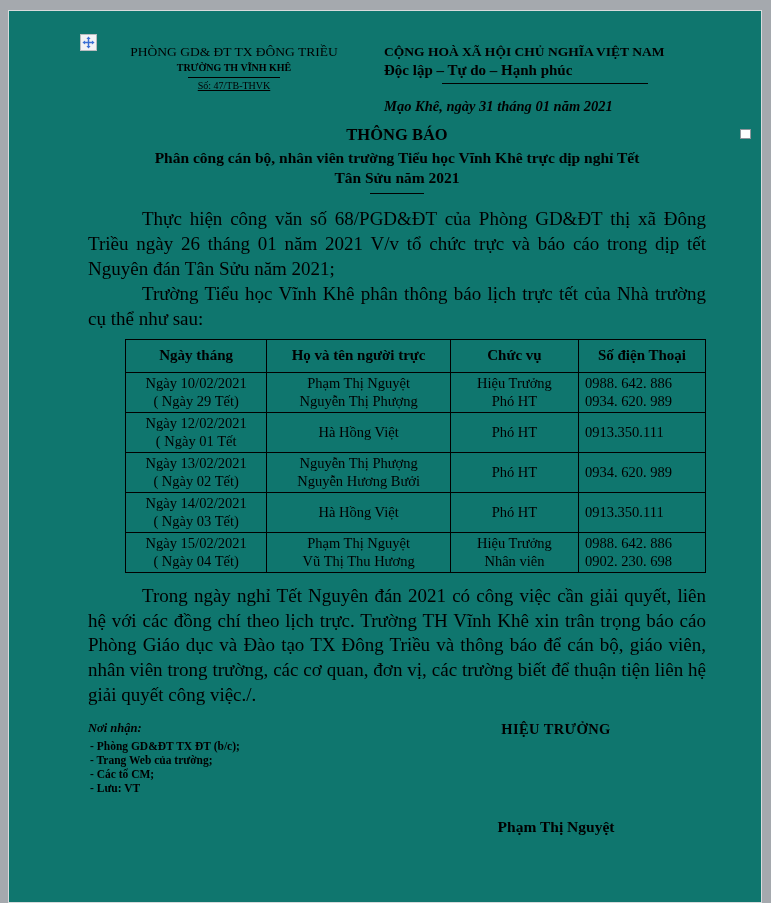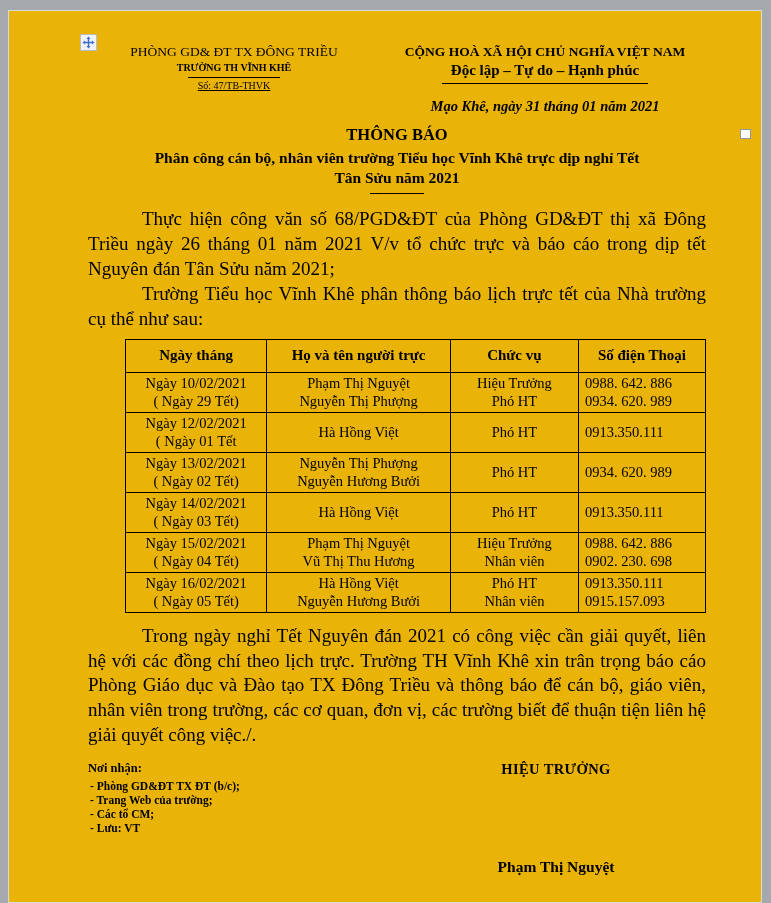--- a/index.html
+++ b/index.html
@@ -7,21 +7,21 @@
   body {
     background:#a5a9ae;
     font-family:"Liberation Serif", serif;
     color:#000;
     position:relative;
     overflow:hidden;
   }
   .paper {
     position:absolute; left:8px; top:10px;
     width:754px; height:893px;
-    background:#eab308;
+    background:#0f766e;
     box-shadow:inset 0 0 0 1px #d8dadc;
   }
   .content { padding:22px 56px 0 80px; position:relative; }
 
   
   .move-handle {
     position:absolute; left:72px; top:24px;
     width:17px; height:17px;
     border:1px solid #b9bcc0; background:#f2f3f5;
     display:flex; align-items:center; justify-content:center;
@@ -31,21 +31,21 @@
   
   .side-marker {
     position:absolute; left:740px; top:129px;
     width:11px; height:10px;
     border:1px solid #8f969c; background:#fff;
   }
 
   
   .hdr { display:flex; justify-content:space-between; margin-top:12px; }
   .hdr-left  { width:292px; text-align:center; }
-  .hdr-right { width:322px; text-align:center; }
+  .hdr-right { width:322px; }
   .hdr-left  .l1 { font-size:13.5px; }
   .hdr-left  .l2 { font-size:10px; font-weight:bold; margin-top:2px; }
   .hdr-right .l1 { font-size:13.5px; font-weight:bold; }
   .hdr-right .l2 { font-size:15px; font-weight:bold; margin-top:2px; }
   .rule { border-top:1.6px solid #000; margin:4px auto 0; }
   .rule-left  { width:92px; }
   .rule-right { width:206px; }
   .ref-number { font-size:10px; margin-top:2px;text-decoration:underline; }
   .date-line  { font-size:14.5px; font-style:italic; font-weight:bold; margin-top:14px; }
 
@@ -70,21 +70,21 @@
     border:1.7px solid #000;
     font-size:14.5px; line-height:1.26;
     padding:1px 3px; text-align:center; vertical-align:middle;
   }
   .duty th { font-size:15px; font-weight:bold; height:33px; }
   .duty td { height:40px; }
   .duty td.c3 { text-align:left; padding-left:6px; }
 
   
   .footer { display:flex; justify-content:space-between; margin-top:13px; }
-  .recipients-label { font-size:12.5px; font-weight:bold; }
+  .recipients-label { font-size:12.5px; font-weight:bold; font-style:italic; }
   .recipients { font-size:11.5px; line-height:1.22; margin-top:3px; padding-left:2px;font-weight:bold; }
   .signature { width:300px; text-align:center; }
   .signature-title { font-size:14.5px; font-weight:bold; letter-spacing:0.4px; }
   .signature-name  { font-size:15.5px; font-weight:bold; margin-top:80px; }
 </style>
 </head>
 <body>
 
 <div class="paper">
 
@@ -162,26 +162,20 @@
             <td class="c1">Hà Hồng Việt</td>
             <td class="c2">Phó HT</td>
             <td class="c3">0913.350.111</td>
           </tr>
           <tr>
             <td class="c0">Ngày 15/02/2021<br>( Ngày 04 Tết)</td>
             <td class="c1">Phạm Thị Nguyệt<br>Vũ Thị Thu Hương</td>
             <td class="c2">Hiệu Trưởng<br>Nhân viên</td>
             <td class="c3">0988. 642. 886<br>0902. 230. 698</td>
           </tr>
-          <tr>
-            <td class="c0">Ngày 16/02/2021<br>( Ngày 05 Tết)</td>
-            <td class="c1">Hà Hồng Việt<br>Nguyễn Hương Bưởi</td>
-            <td class="c2">Phó HT<br>Nhân viên</td>
-            <td class="c3">0913.350.111<br>0915.157.093</td>
-          </tr>
         </tbody>
     </table>
 
     <div class="para p3">Trong ngày nghỉ Tết Nguyên đán 2021 có công việc cần giải quyết, liên hệ với  các đồng chí theo lịch trực. Trường TH Vĩnh Khê xin trân trọng báo cáo Phòng Giáo dục và Đào tạo TX Đông Triều và thông báo để cán bộ, giáo viên, nhân viên trong trường, các cơ quan, đơn vị, các trường biết để thuận tiện liên hệ giải quyết công việc./.</div>
 
     <div class="footer">
       <div>
         <div class="recipients-label">Nơi nhận:</div>
         <div class="recipients">
             <div>- Phòng GD&amp;ĐT TX ĐT (b/c);</div>

